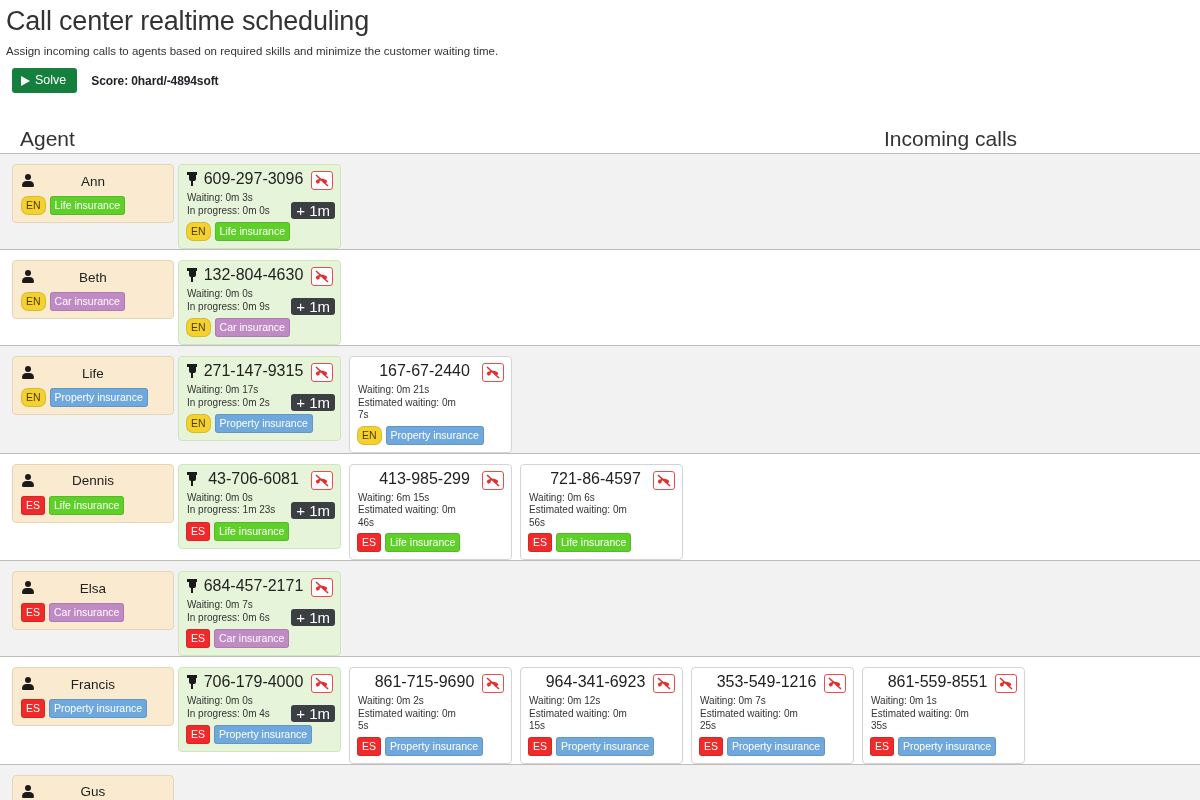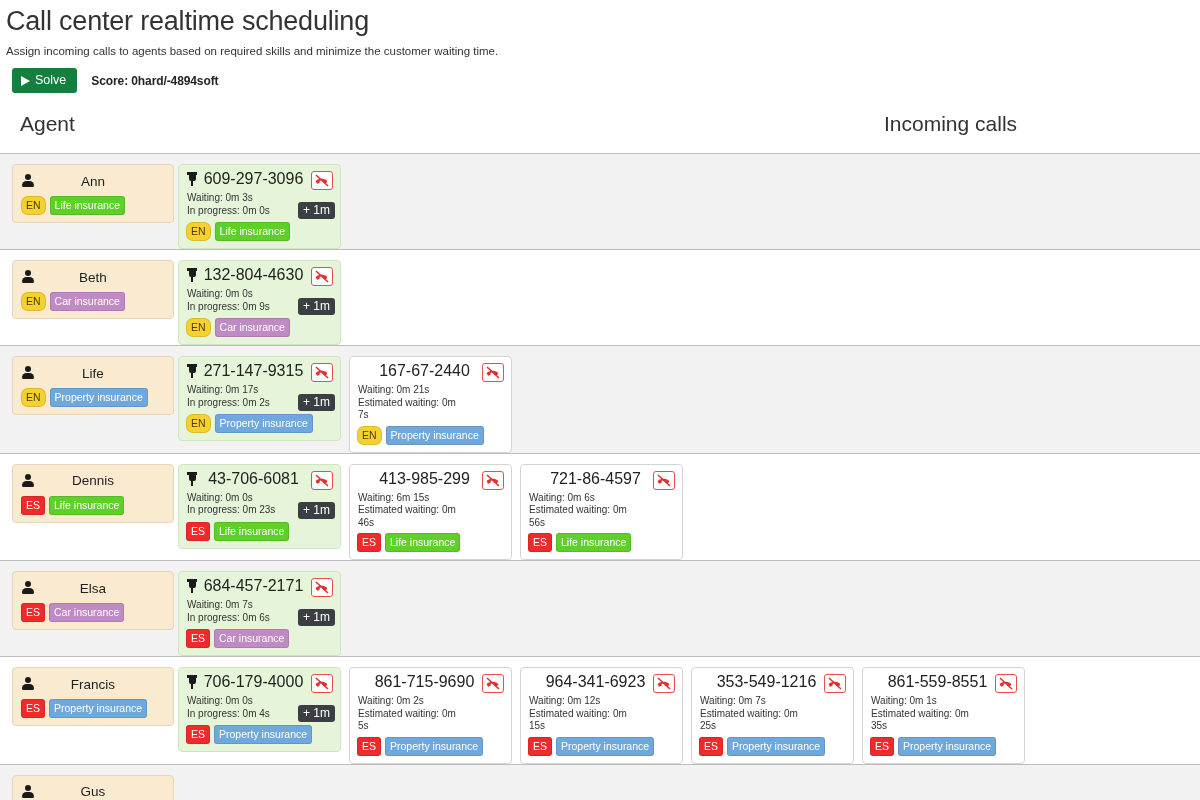--- a/index.html
+++ b/index.html
@@ -69,21 +69,21 @@
   .col-heads {
     position: relative;
     height: 46px;
     margin-top: 14px;
   }
   .col-head {
     position: absolute;
     font-size: 21px;
     font-weight: 400;
     color: #333;
-    bottom: 17px;
+    bottom: 2px;
   }
   .col-head.agent { left: 20px; }
   .col-head.calls { left: 884px; }
 
   
   .sched-table {
     border-top: 1px solid #bdbdbd;
     width: 1200px;
   }
   .agent-row {
@@ -251,21 +251,21 @@
     padding-right: 36px;
   }
   .plus1m-btn {
     position: absolute;
     right: -2px;
     bottom: -1px;
     background: #3b3f44;
     color: #ffffff;
     border: none;
     border-radius: 3px;
-    font-size: 12px;
+    font-size: 15px;
     font-family: "Liberation Sans", sans-serif;
     padding: 3px 5px;
     line-height: 11px;
     cursor: pointer;
   }
   .call-badges {
     display: flex;
     align-items: center;
     gap: 4px;
     margin-top: 4px;
@@ -452,21 +452,21 @@
               <span class="call-number">43-706-6081</span>
               <button class="hangup-btn">
                 <svg width="14" height="13" viewBox="0 0 14 13">
                   <path d="M1.2 6.6c2.6-2.6 8-2.6 10.6 0 .5.5.5 1 .2 1.5l-1 1.2c-.3.4-.8.4-1.2.2l-1.5-.8c-.4-.2-.5-.6-.4-1l.2-.8c-1.1-.4-2.4-.4-3.5 0l.2.8c.1.4 0 .8-.4 1l-1.5.8c-.4.2-.9.2-1.2-.2L1 8.1c-.4-.5-.3-1 .2-1.5z" fill="#e03131"></path>
                   <path d="M1 1 L13 12" stroke="#e03131" stroke-width="1.6" fill="none"></path>
                 </svg>
               </button>
             </div>
             <div class="call-times">
               <div>Waiting: 0m 0s</div>
-              <div>In progress: 0m 23s</div>
+              <div>In progress: 1m 23s</div>
               <button class="plus1m-btn">+ 1m</button>
             </div>
             <div class="call-badges">
               <span class="badge lang-ES">ES</span>
               <span class="badge skill-life">Life insurance</span>
             </div>
           </div>
           <div class="call-card">
             <div class="call-head">
               <span class="pin-spacer"></span>

